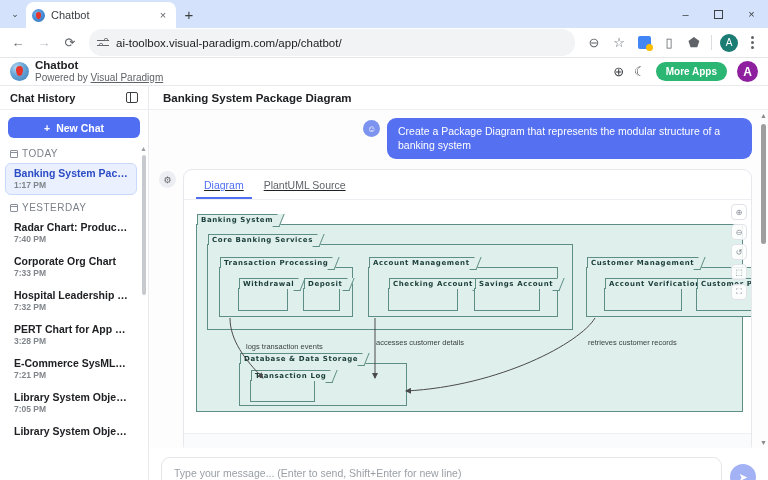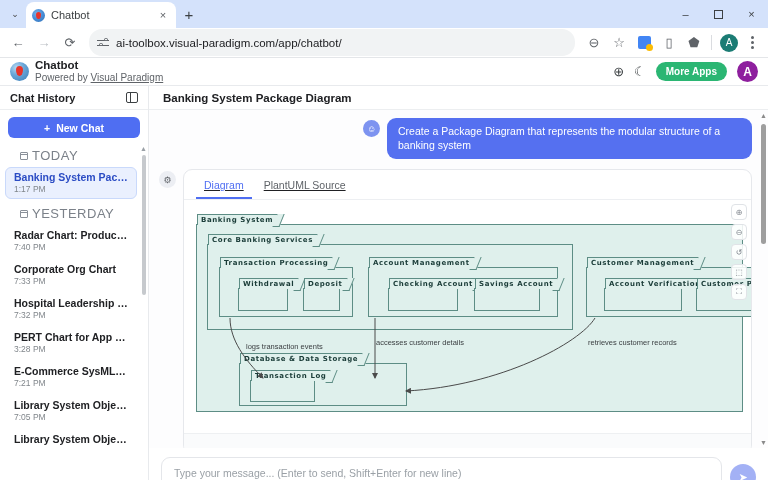--- a/index.html
+++ b/index.html
@@ -290,24 +290,24 @@
     background: #fff;
   }
   .search-input::placeholder { color: #9aa0a6; }
   .chat-list {
     flex: 1;
     overflow: hidden;
     position: relative;
     padding-right: 6px;
   }
   .group-label {
-    font-size: 13px;
+    font-size: 10px;
     letter-spacing: 0.5px;
     color: #7b8189;
-    padding: 5px 20px 4px;
+    padding: 5px 10px 4px;
     display: flex; align-items: center; gap: 4px;
   }
   .cal-icon {
     width: 8px; height: 8px;
     border: 1px solid #8a9099;
     border-radius: 1px;
     position: relative;
     flex: 0 0 auto;
   }
   .cal-icon::before {
@@ -329,21 +329,21 @@
   }
   .chat-item-title {
     font-size: 10.5px;
     font-weight: bold;
     color: #202124;
     white-space: nowrap;
     overflow: hidden;
     text-overflow: ellipsis;
   }
   .chat-item.active .chat-item-title { color: #2b4cc4; }
-  .chat-item-time { font-size: 8.5px; color: #80868b; margin-top: 1px; }
+  .chat-item-time { font-size: 8.5px; color: #80868b; margin-top: 1px; font-weight: bold; }
   .side-scroll {
     position: absolute;
     right: 2px; top: 12px;
     width: 4px;
     height: 140px;
     background: #c6c9cd;
     border-radius: 3px;
   }
   .side-arrow {
     position: absolute;

